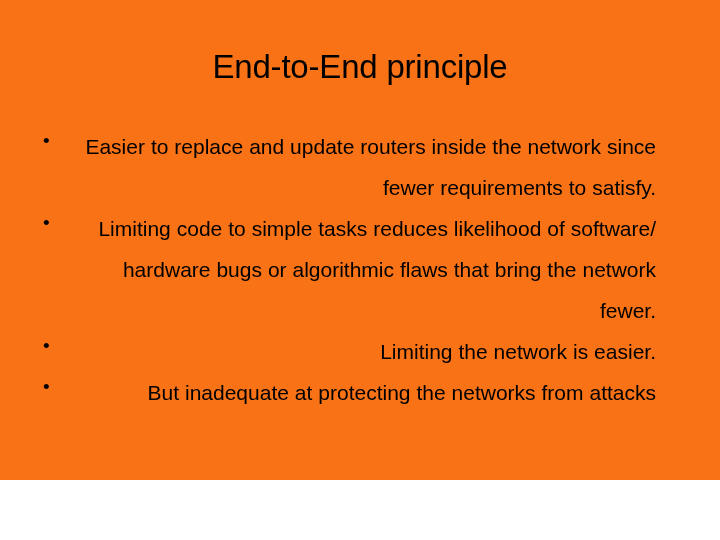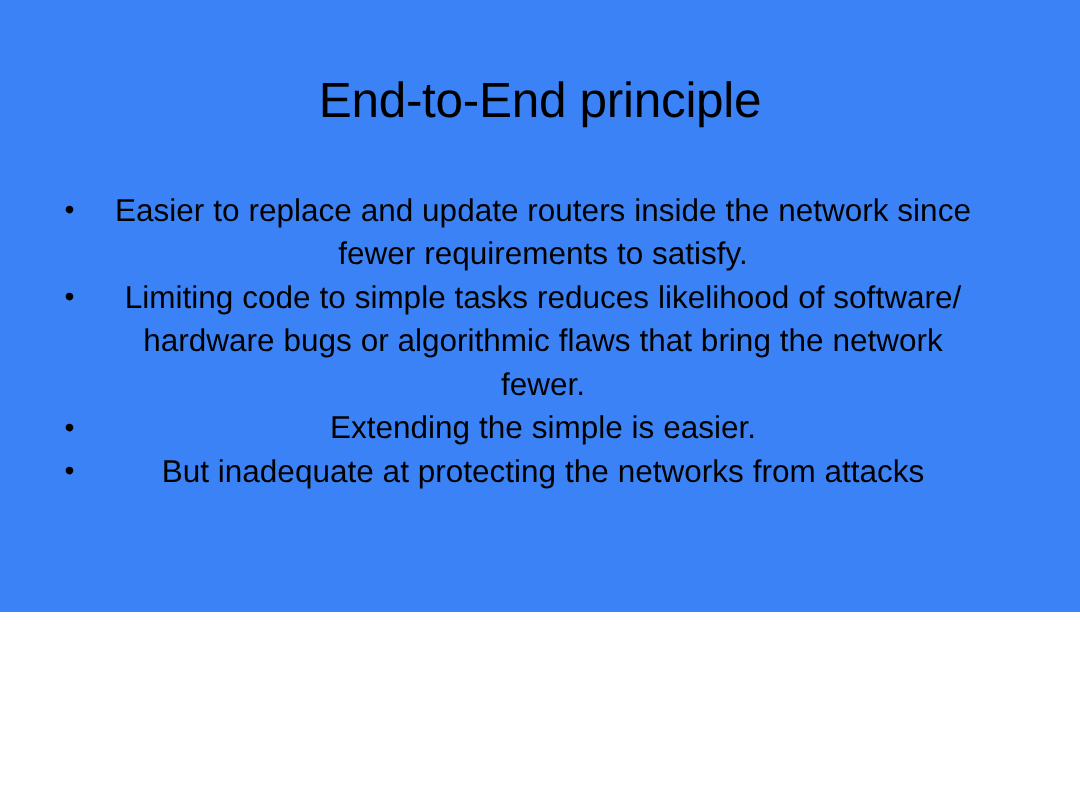--- a/index.html
+++ b/index.html
@@ -3,22 +3,22 @@
 <meta charset="utf-8">
 <style>
   html, body {
     margin: 0;
     padding: 0;
     background: #ffffff;
   }
   #slide {
     position: relative;
     width: 720px;
-    height: 408px;
-    background: #3b82f6;
+    height: 480px;
+    background: #f97316;
     overflow: hidden;
     font-family: "Liberation Sans", sans-serif;
     color: #000000;
   }
   #slide-title {
     position: absolute;
     left: 0;
     top: 48px;
     width: 720px;
     text-align: center;
@@ -48,23 +48,23 @@
     text-align: left;
     padding-left: 7px;
     box-sizing: border-box;
     font-size: 19px;
     line-height: 29.2px;
     color: #000000;
   }
   .bullet-text {
     flex: 1 1 auto;
     font-size: 21px;
-    line-height: 29px;
+    line-height: 41px;
     color: #000000;
-    text-align: center;
+    text-align: right;
     white-space: normal;
     word-spacing: 0.1px;
   }
 </style>
 </head>
 <body>
 
 <div id="slide">
 
   <div id="slide-title">End-to-End principle</div>
@@ -76,21 +76,21 @@
       <span class="bullet-text">Easier to replace and update routers inside the network since fewer requirements to satisfy.</span>
     </div>
 
     <div class="bullet-row">
       <span class="bullet-marker">•</span>
       <span class="bullet-text">Limiting code to simple tasks reduces likelihood of software/ hardware bugs or algorithmic flaws that bring the network fewer.</span>
     </div>
 
     <div class="bullet-row">
       <span class="bullet-marker">•</span>
-      <span class="bullet-text">Extending the simple is easier.</span>
+      <span class="bullet-text">Limiting the network is easier.</span>
     </div>
 
     <div class="bullet-row">
       <span class="bullet-marker">•</span>
       <span class="bullet-text">But inadequate at protecting the networks from attacks</span>
     </div>
 
   </div>
 
 </div>

